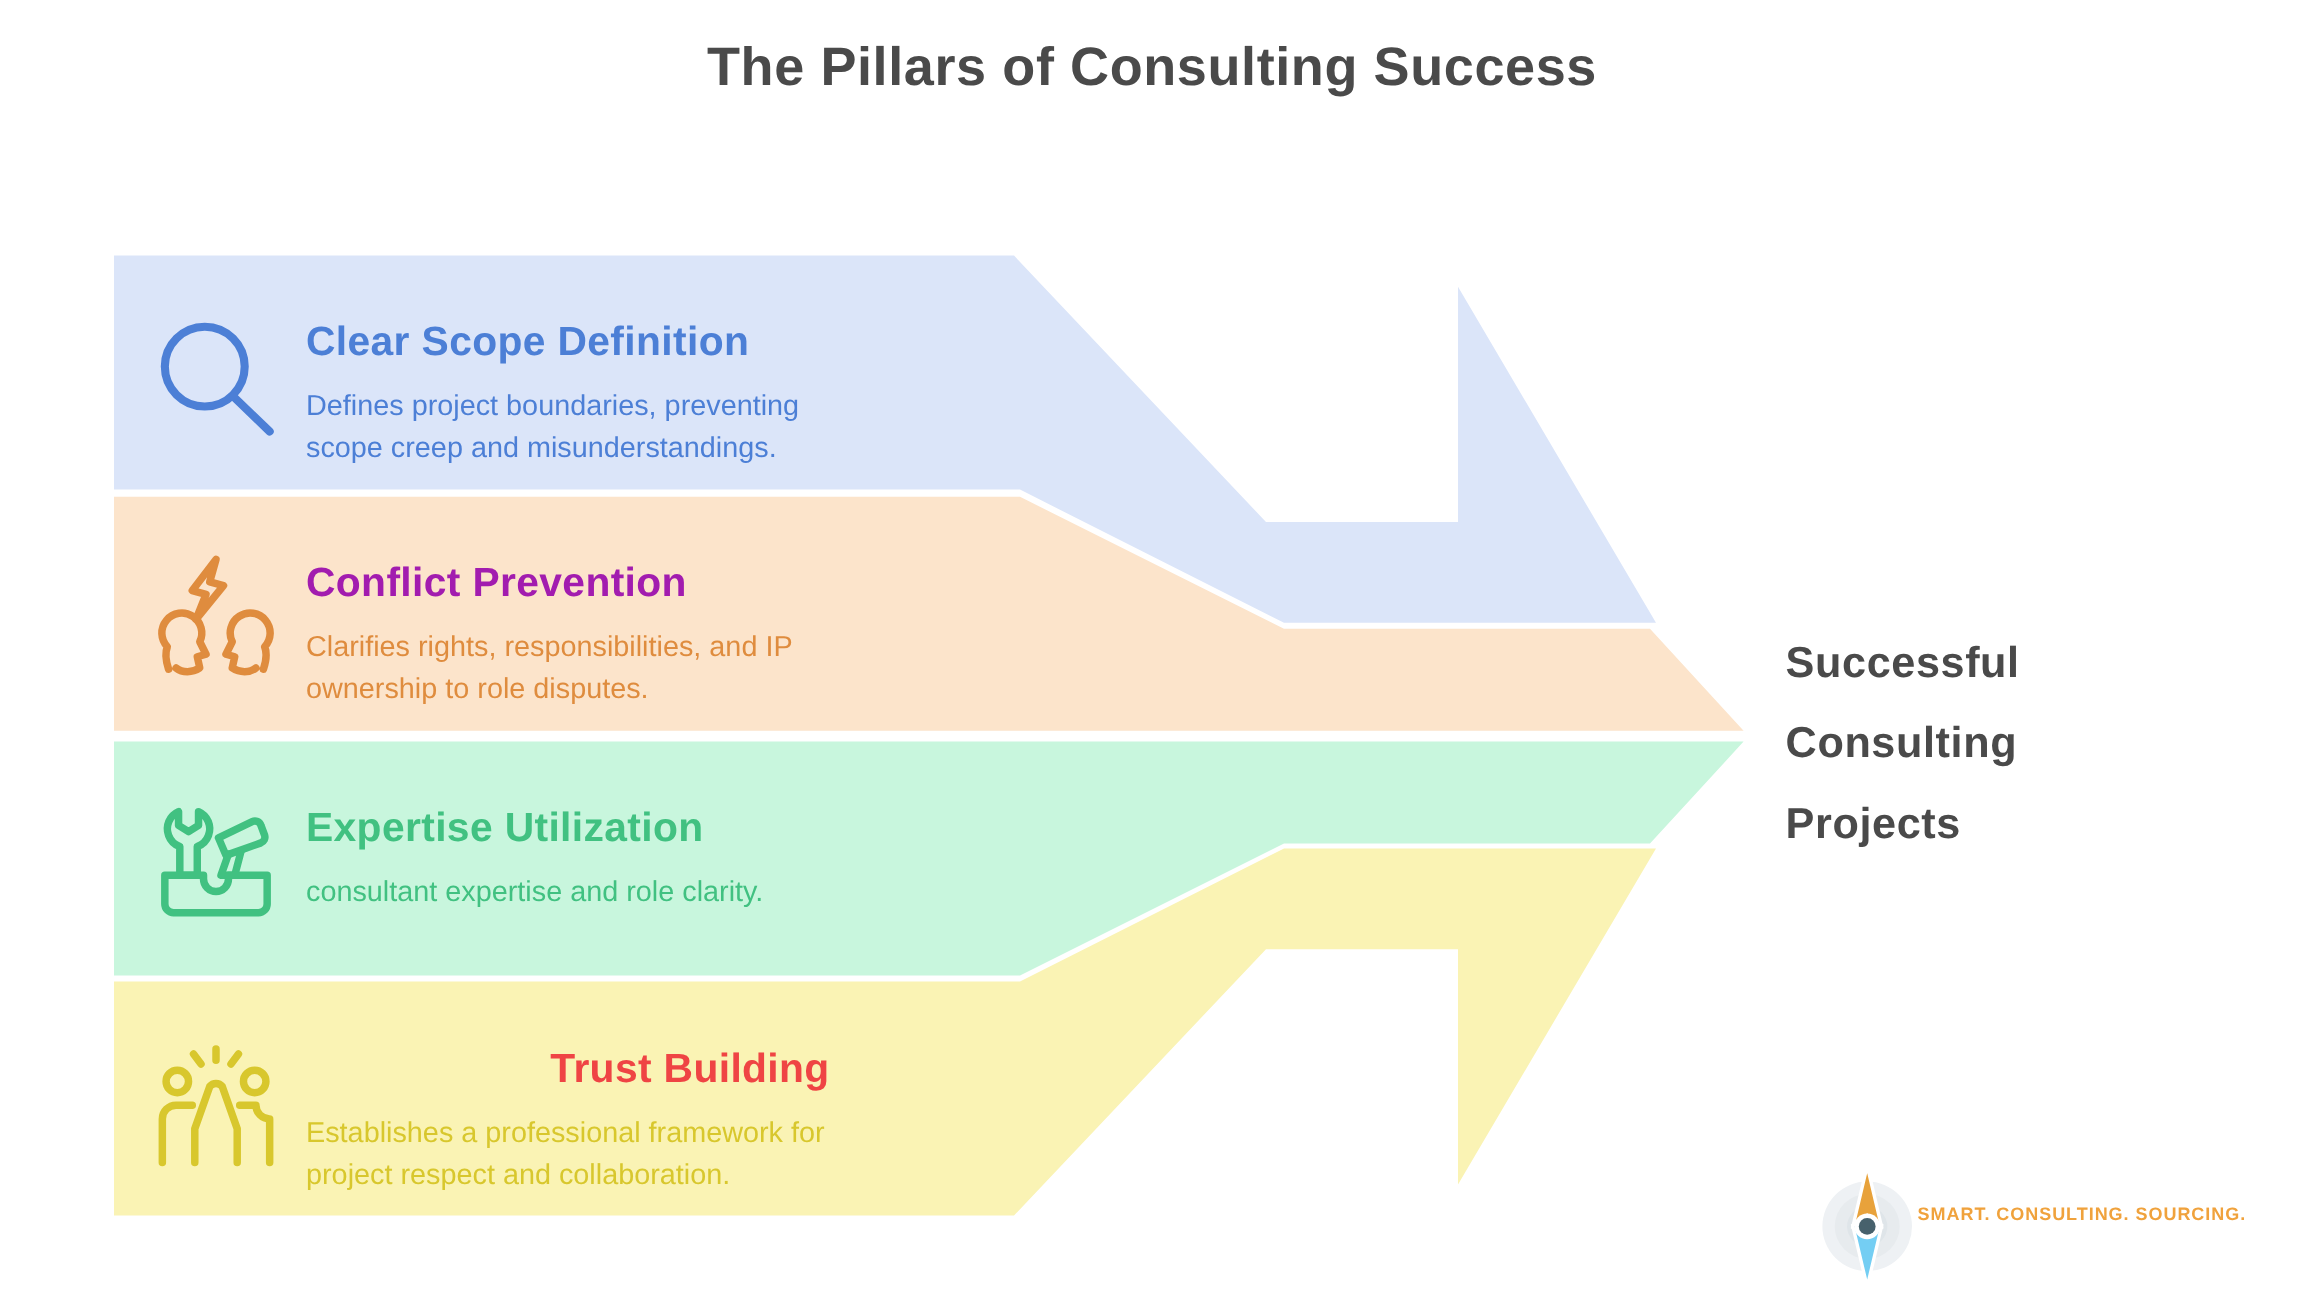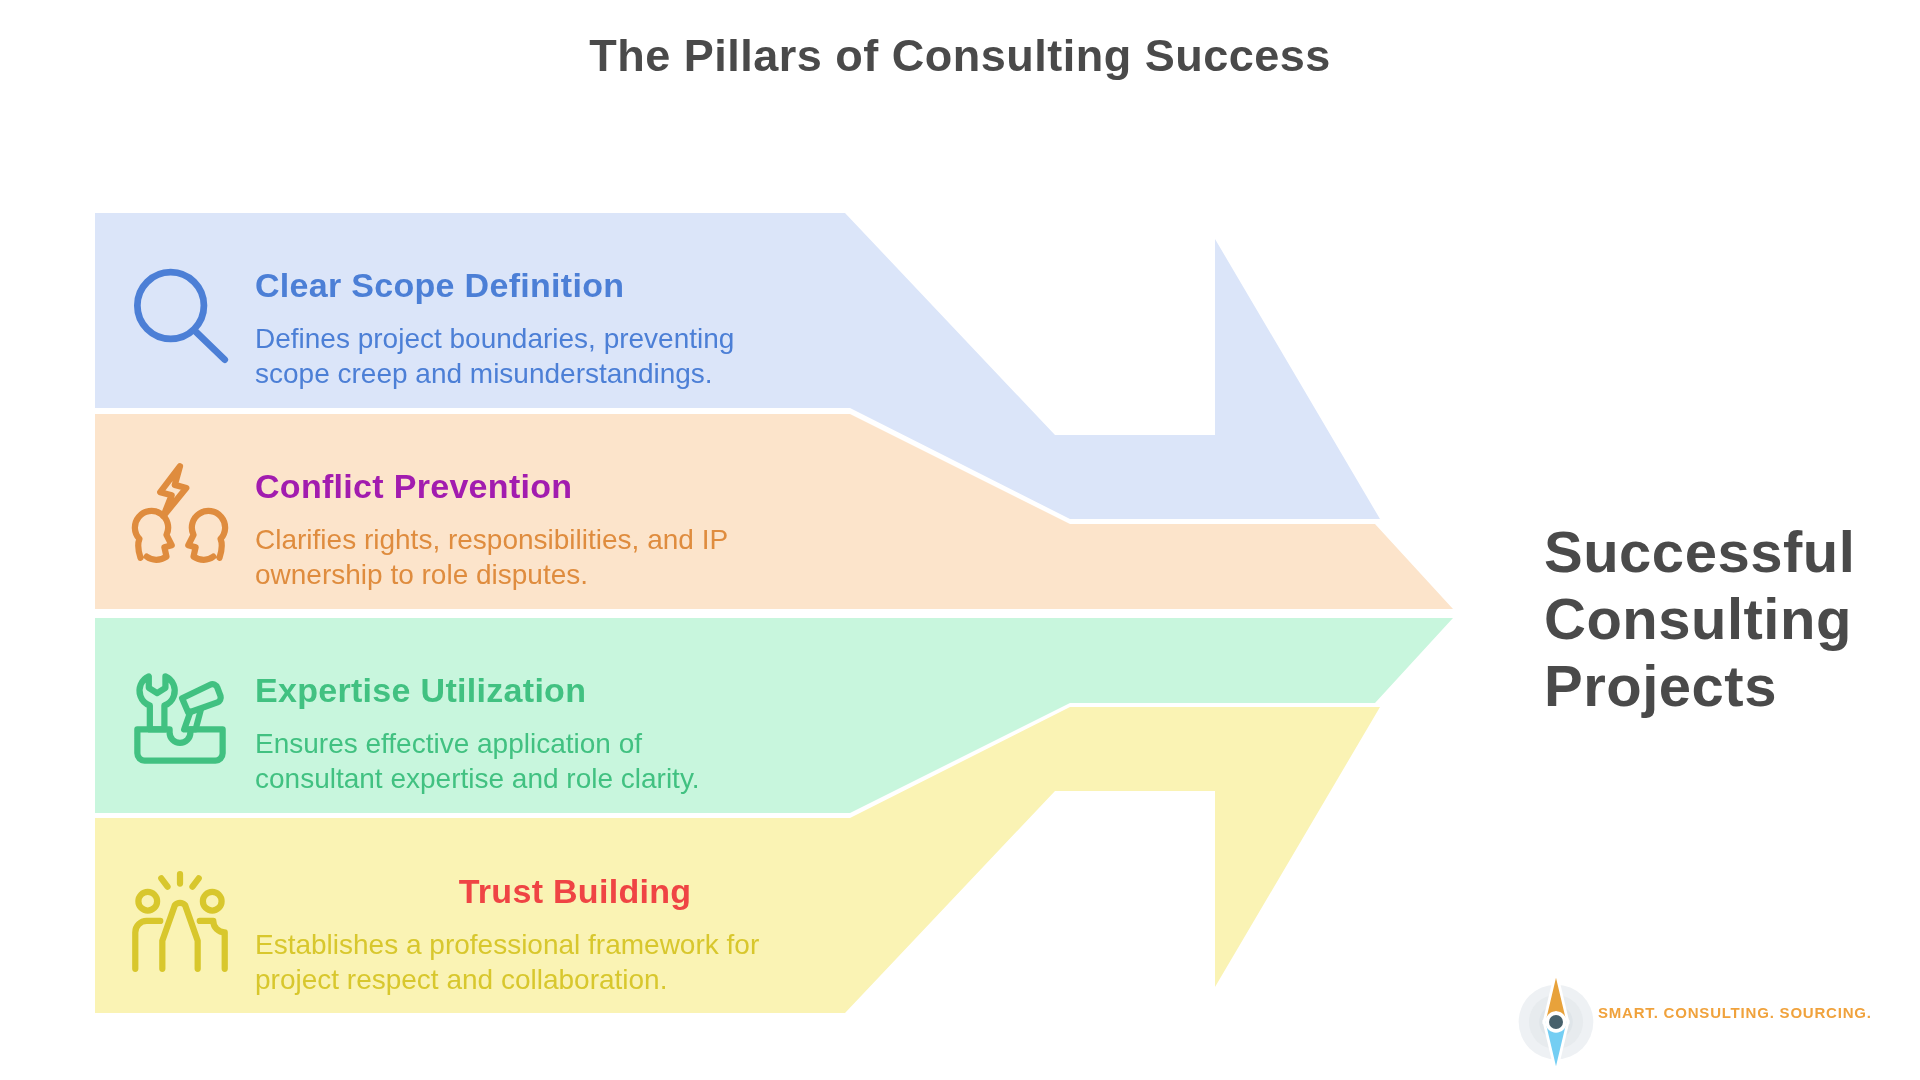--- a/index.html
+++ b/index.html
@@ -9,24 +9,24 @@
   }
   .page-title{
     position:absolute;top:14px;left:0;width:100%;
     text-align:center;font-size:45px;font-weight:bold;letter-spacing:.5px;margin:0;
   }
   .ribbons{position:absolute;left:0;top:0;width:1920px;height:1080px;}
   .pillar-icon{position:absolute;width:104px;height:104px;}
   .pillar-icon svg{width:100%;height:100%;display:block;}
   .pillar-text{position:absolute;left:255px;width:640px;}
   .pillar-heading{margin:0 0 16px 0;font-size:34px;font-weight:bold;letter-spacing:.3px;}
-  .pillar-desc{font-size:28px;line-height:35px;font-weight:normal;}
+  .pillar-desc{font-size:24px;line-height:35px;font-weight:normal;}
   .pillar-desc span{display:block;}
-  .result-text{position:absolute;left:1544px;top:502px;margin:0;
-    font-size:58px;font-weight:bold;line-height:67px;letter-spacing:.5px;}
+  .result-text{position:absolute;left:1488px;top:502px;margin:0;
+    font-size:36px;font-weight:bold;line-height:67px;letter-spacing:.5px;}
   .result-text span{display:block;}
   .logo{position:absolute;left:1500px;top:950px;width:400px;height:120px;}
   .logo-compass{position:absolute;left:0;top:0;width:112px;height:112px;}
   .logo-textblock{position:absolute;left:98px;top:32px;text-align:center;}
   .logo-name{font-size:31px;font-weight:bold;letter-spacing:-0.5px;white-space:nowrap;}
   .logo-tagline{font-size:15px;font-weight:bold;letter-spacing:.8px;margin-top:6px;white-space:nowrap;}
 </style>
 </head>
 <body>
 
@@ -74,21 +74,20 @@
     <svg viewBox="0 0 100 100" fill="none" stroke="currentColor" stroke-width="6" stroke-linecap="round" stroke-linejoin="round">
       <path d="M12 29 a15 15 0 0 1 8 -19 v11 l8 5 8 -5 V10 a15 15 0 0 1 8 19 a15 15 0 0 1 -9 9 v23 H21 V38 a15 15 0 0 1 -9 -9 Z"></path>
       <path d="M52 31 L79 18 a5 5 0 0 1 7 3 l3 8 a5 5 0 0 1 -3 6 L58 45 Z"></path>
       <path d="M60 44 L54 61 h11 l5 -19"></path>
       <path d="M9 61 h31 v3 a10 10 0 0 0 20 0 v-3 h31 v23 a7 7 0 0 1 -7 7 H16 a7 7 0 0 1 -7 -7 Z"></path>
     </svg>
   </div>
   <div class="pillar-text" style="top:655px;">
     <h2 class="pillar-heading" style="color: rgb(65, 193, 129);">Expertise Utilization</h2>
     <div class="pillar-desc" style="color: rgb(65, 193, 129);">
-      <span>Ensures effective application of</span>
       <span>consultant expertise and role clarity.</span>
     </div>
   </div>
 
   <div class="pillar-icon" style="left: 128px; top: 854px; color: rgb(216, 199, 45);">
     <svg viewBox="0 0 100 100" fill="none" stroke="currentColor" stroke-width="6" stroke-linecap="round" stroke-linejoin="round">
       <path d="M50 13 V4 M38 16 l-6 -8 M62 16 l6 -8"></path>
       <circle cx="19" cy="30" r="9"></circle>
       <circle cx="81" cy="30" r="9"></circle>
       <path d="M7 95 V60 a11 11 0 0 1 11 -11 h13"></path>

